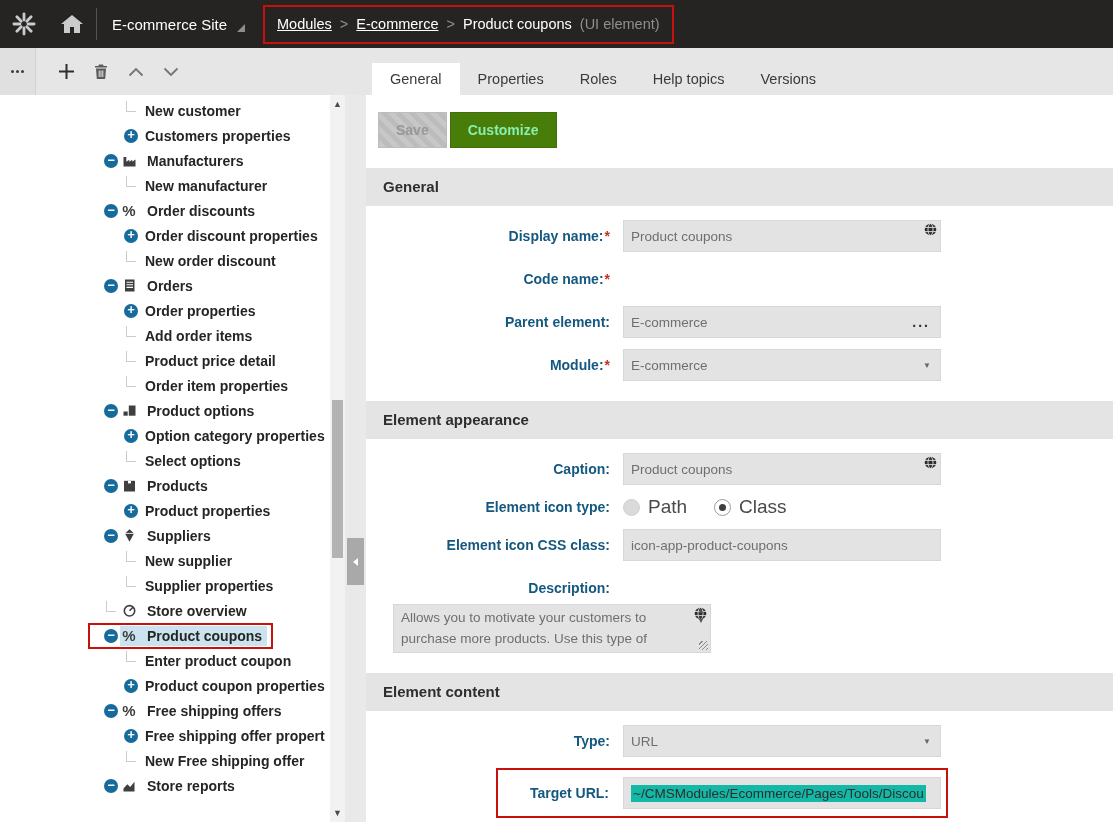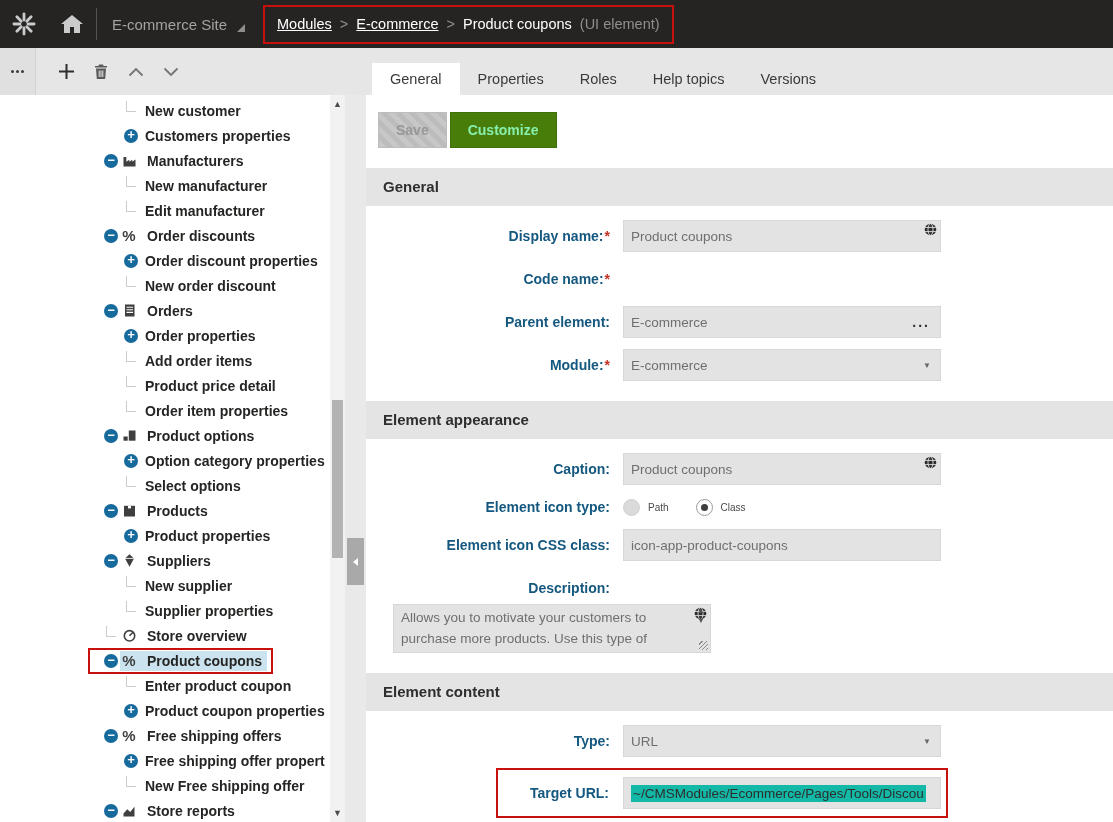--- a/index.html
+++ b/index.html
@@ -4,21 +4,21 @@
 <style>
   * { margin:0; padding:0; box-sizing:content-box; }
   html,body { background:#fff; }
   .page { width:1113px; height:822px; position:relative; overflow:hidden;
           font-family:"Liberation Sans", sans-serif; background:#fff; }
 
   
   .topbar { height:48px; background:#262423; display:flex; align-items:center; }
   .icon-btn { width:48px; height:48px; display:flex; align-items:center; justify-content:center; cursor:pointer; }
   .hdr-div { width:1px; height:32px; background:#55524f; }
-  .site { color:#a3a3a3; font-size:15px; padding:0 16px 0 15px; display:flex; align-items:center; gap:10px; cursor:pointer; }
+  .site { color:#ffffff; font-size:15px; padding:0 16px 0 15px; display:flex; align-items:center; gap:10px; cursor:pointer; }
   .caret-dr { width:0; height:0; border-bottom:8px solid #8d8d8d; border-left:8px solid transparent; margin-top:8px; }
   .crumb-box { border:2px solid #c8100d; height:35px; display:flex; align-items:center; padding:0 12px; margin-left:2px; }
   .crumbs { color:#fff; font-size:14.5px; display:flex; align-items:center; gap:8px; white-space:nowrap; }
   .crumb-link { color:#fff; text-decoration:underline; cursor:pointer; }
   .crumb-sep { color:#8f8f8f; }
   .crumb-cur { color:#fff; }
   .crumb-suffix { color:#8f8f8f; }
 
   
   .band { height:47px; background:#e6e6e6; display:flex; align-items:stretch; }
@@ -77,21 +77,21 @@
   .fctrl { display:flex; align-items:center; position:relative; }
   .input { width:302px; height:30px; background:#e3e3e3; border:1px solid #d7d7d7; display:flex; align-items:center; padding:0 7px; font-size:13.5px; color:#6f6f6f; position:relative; white-space:nowrap; overflow:hidden; }
   .globe { position:absolute; top:2px; right:3px; line-height:0; cursor:pointer; }
   .pick-dots { position:absolute; right:10px; font-weight:bold; color:#2e2e2e; letter-spacing:2px; font-size:14px; cursor:pointer; }
   .scaret { position:absolute; right:9px; font-size:8px; color:#666; cursor:pointer; }
   .help { width:19px; height:19px; border-radius:50%; background:#3a3a3a; color:#fff; font-weight:bold; font-size:13px; display:flex; align-items:center; justify-content:center; margin-left:9px; box-shadow:0 0 0 3px rgba(130,185,225,.45); cursor:pointer; flex:none; }
   .radio { width:15px; height:15px; border-radius:50%; flex:none; cursor:pointer; }
   .radio.off { background:#dadada; border:1px solid #d0d0d0; }
   .radio.on { background:#fff; border:1px solid #9b9b9b; display:flex; align-items:center; justify-content:center; }
   .radio-dot { width:7px; height:7px; border-radius:50%; background:#3f3f3f; }
-  .radio-label { font-size:10px; color:#4a4a4a; margin:0 27px 0 8px; }
+  .radio-label { font-size:19px; color:#4a4a4a; margin:0 27px 0 8px; }
   .textarea { width:285px; height:43px; background:#e3e3e3; border:1px solid #d7d7d7; position:relative; font-size:13.5px; color:#6f6f6f; line-height:21px; padding:2px 24px 2px 7px; overflow:hidden; }
   .ta-strip { position:absolute; right:1px; top:1px; width:16px; display:flex; flex-direction:column; align-items:center; color:#555; font-size:8px; }
   .ta-arrow { cursor:pointer; line-height:10px; }
   .grip { position:absolute; right:2px; bottom:2px; width:9px; height:9px; background:repeating-linear-gradient(135deg,transparent 0 2px,#8a8a8a 2px 3px); cursor:pointer; }
   .sel-text { background:#14b8a6; color:#2d2d2d; padding:1px 2px; }
   .redbox-row { display:flex; align-items:center; border:2px solid #c8100d; margin-left:130px; padding:7px 5px 7px 0; width:fit-content; }
   .redbox-row .flabel { width:111px; padding-right:14px; }
 </style>
 </head>
 <body>
@@ -215,26 +215,20 @@
               </svg>
             </span>
             <span class="tlabel">Manufacturers</span>
           </div>
           <div class="trow l2">
             <span class="slot">
               <span class="conn"></span>
             </span>
             <span class="tlabel">New manufacturer</span>
           </div>
-          <div class="trow l2">
-            <span class="slot">
-              <span class="conn"></span>
-            </span>
-            <span class="tlabel">Edit manufacturer</span>
-          </div>
           <div class="trow l1">
             <span class="slot">
               <span class="circle">−</span>
             </span>
             <span class="ticon">
               <span class="pct">%</span>
             </span>
             <span class="tlabel">Order discounts</span>
           </div>
           <div class="trow l2">

